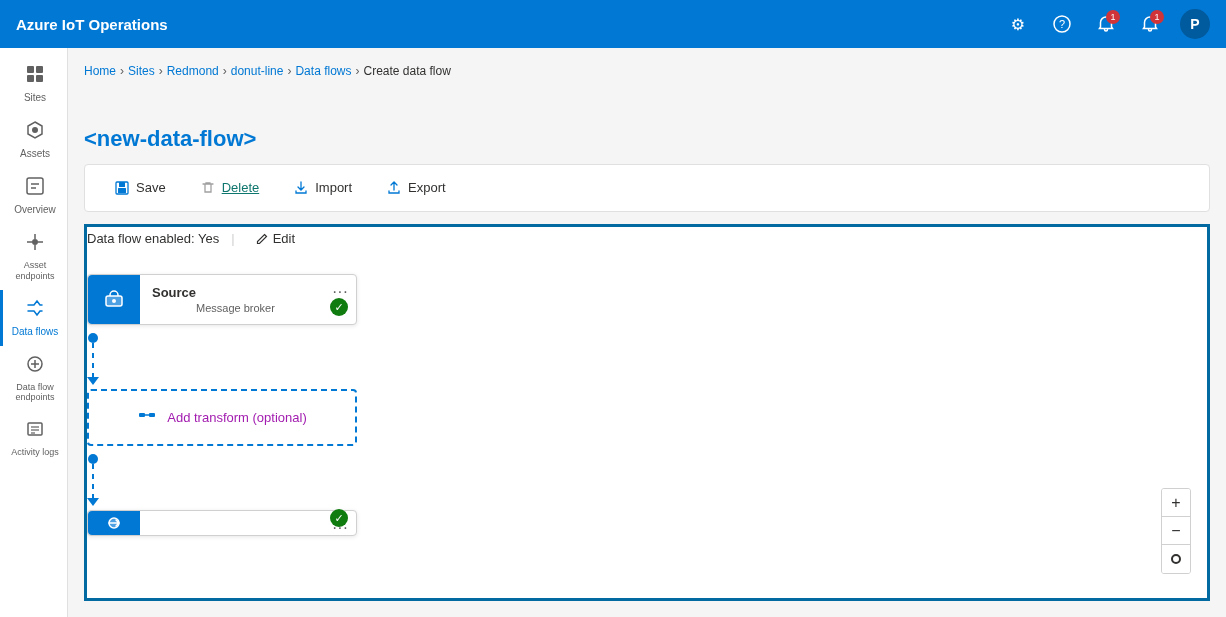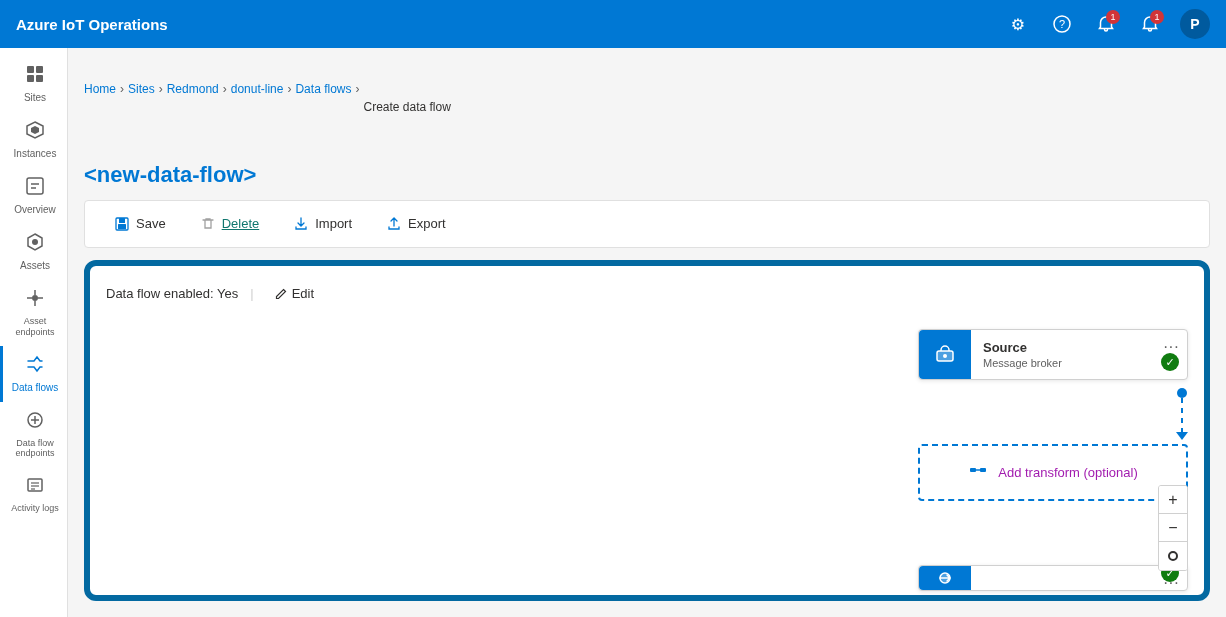--- a/index.html
+++ b/index.html
@@ -47,75 +47,75 @@
     .sidebar-item.active { border-left-color: #0078d4; color: #0078d4; }
     .sidebar-item-icon { font-size: 18px; }
     .sidebar-item-label { font-size: 10px; text-align: center; line-height: 1.2; }
 
     
     .content { flex: 1; overflow-y: auto; background: #f5f5f5; padding: 16px; display: flex; flex-direction: column; gap: 12px; }
 
     
     .breadcrumb { font-size: 12px; color: #0078d4; display: flex; align-items: center; gap: 4px; flex-wrap: wrap; }
     .breadcrumb-sep { color: #616161; }
-    .breadcrumb-current { color: #323130; margin-top: 36px; }
+    .breadcrumb-current { color: #323130; }
 
     
     .page-title { font-size: 22px; font-weight: 600; color: #0078d4; margin-top: 36px; }
 
     
     .toolbar {
       background: white; border: 1px solid #e0e0e0; border-radius: 4px;
       display: flex; align-items: center; padding: 8px 16px; gap: 8px;
     }
     .toolbar-btn {
       display: flex; align-items: flex-start; gap: 6px;
       padding: 6px 12px; border: 1px solid transparent;
       background: none; cursor: pointer; border-radius: 3px;
       font-size: 13px; color: #323130;
     }
     .toolbar-btn.disabled { color: #0f766e; cursor: default; text-decoration: underline; }
 
     
     .flow-canvas {
-      background: white; border: 6px solid #0369a1; border-radius: 12px;
-      flex: 1; padding: 16px; position: relative; overflow: hidden;
+      background: white; border: 3px solid #0369a1; border-radius: 0;
+      flex: 1; position: relative; overflow: hidden;
     }
     .flow-header {
       display: flex; align-items: center; gap: 12px;
       margin-bottom: 16px; font-size: 13px; color: #323130;
     }
     .edit-btn {
       display: flex; align-items: center; gap: 4px;
       padding: 4px 8px; border: none; background: none;
       cursor: pointer; color: #323130; font-size: 13px;
     }
 
     
     .flow-diagram {
-      display: flex; flex-direction: column; align-items: flex-end;
+      display: flex; flex-direction: column; align-items: flex-start;
       gap: 4px; padding: 8px 0;
       position: relative; width: 100%;
     }
 
     
     .flow-node {
       width: 270px; background: white;
       border: 1px solid #d0d0d0; border-radius: 4px;
       display: flex; align-items: stretch;
       box-shadow: 0 1px 4px rgba(0,0,0,0.1); position: relative;
     }
     .node-icon-area {
       width: 52px; background: #0078d4; border-radius: 4px 0 0 4px;
       display: flex; align-items: center; justify-content: center;
       color: white; font-size: 18px; flex-shrink: 0;
     }
     .node-content { flex: 1; padding: 10px 12px; }
     .node-title { font-size: 13px; font-weight: 600; color: #323130; }
-    .node-subtitle { font-size: 11px; color: #616161; margin-top: 2px; }
+    .node-subtitle { font-size: 11px; color: #616161; margin-top: 2px; margin-left: 44px; }
     .node-menu { position: absolute; top: 8px; right: 8px; cursor: pointer; color: #616161; font-size: 16px; }
     .node-check { position: absolute; bottom: 8px; right: 8px; }
     .check-circle {
       width: 18px; height: 18px; border-radius: 50%; background: #107c10;
       display: flex; align-items: center; justify-content: center; color: white; font-size: 11px;
     }
 
     
     .transform-node {
       width: 270px; border: 2px dashed #0078d4; border-radius: 4px;
@@ -192,44 +192,35 @@
             <rect x="11" y="2" width="7" height="7" rx="1" fill="#616161"></rect>
             <rect x="2" y="11" width="7" height="7" rx="1" fill="#616161"></rect>
             <rect x="11" y="11" width="7" height="7" rx="1" fill="#616161"></rect>
           </svg>
       </span>
       <span class="sidebar-item-label">Sites</span>
     </div>
     <div class="sidebar-item">
       <span class="sidebar-item-icon">
         <svg width="20" height="20" viewBox="0 0 20 20" fill="none">
-            <polygon points="10,2 18,6 18,14 10,18 2,14 2,6" stroke="#616161" stroke-width="1.5" fill="none"></polygon>
-            <polygon points="10,6 14,8 14,12 10,14 6,12 6,8" fill="#616161"></polygon>
-          </svg>
-      </span>
-      <span class="sidebar-item-label">Instances</span>
+            <path d="M10 2L17 6V14L10 18L3 14V6L10 2Z" stroke="#616161" stroke-width="1.5" fill="none"></path>
+            <circle cx="10" cy="10" r="3" fill="#616161"></circle>
+          </svg>
+      </span>
+      <span class="sidebar-item-label">Assets</span>
     </div>
     <div class="sidebar-item">
       <span class="sidebar-item-icon">
         <svg width="20" height="20" viewBox="0 0 20 20" fill="none">
             <rect x="2" y="2" width="16" height="16" rx="2" stroke="#616161" stroke-width="1.5" fill="none"></rect>
             <line x1="6" y1="8" x2="14" y2="8" stroke="#616161" stroke-width="1.5"></line>
             <line x1="6" y1="12" x2="11" y2="12" stroke="#616161" stroke-width="1.5"></line>
           </svg>
       </span>
       <span class="sidebar-item-label">Overview</span>
-    </div>
-    <div class="sidebar-item">
-      <span class="sidebar-item-icon">
-        <svg width="20" height="20" viewBox="0 0 20 20" fill="none">
-            <path d="M10 2L17 6V14L10 18L3 14V6L10 2Z" stroke="#616161" stroke-width="1.5" fill="none"></path>
-            <circle cx="10" cy="10" r="3" fill="#616161"></circle>
-          </svg>
-      </span>
-      <span class="sidebar-item-label">Assets</span>
     </div>
     <div class="sidebar-item">
       <span class="sidebar-item-icon">
         <svg width="20" height="20" viewBox="0 0 20 20" fill="none">
             <circle cx="10" cy="10" r="3" fill="#616161"></circle>
             <line x1="10" y1="2" x2="10" y2="7" stroke="#616161" stroke-width="1.5"></line>
             <line x1="10" y1="13" x2="10" y2="18" stroke="#616161" stroke-width="1.5"></line>
             <line x1="2" y1="10" x2="7" y2="10" stroke="#616161" stroke-width="1.5"></line>
             <line x1="13" y1="10" x2="18" y2="10" stroke="#616161" stroke-width="1.5"></line>
           </svg>

